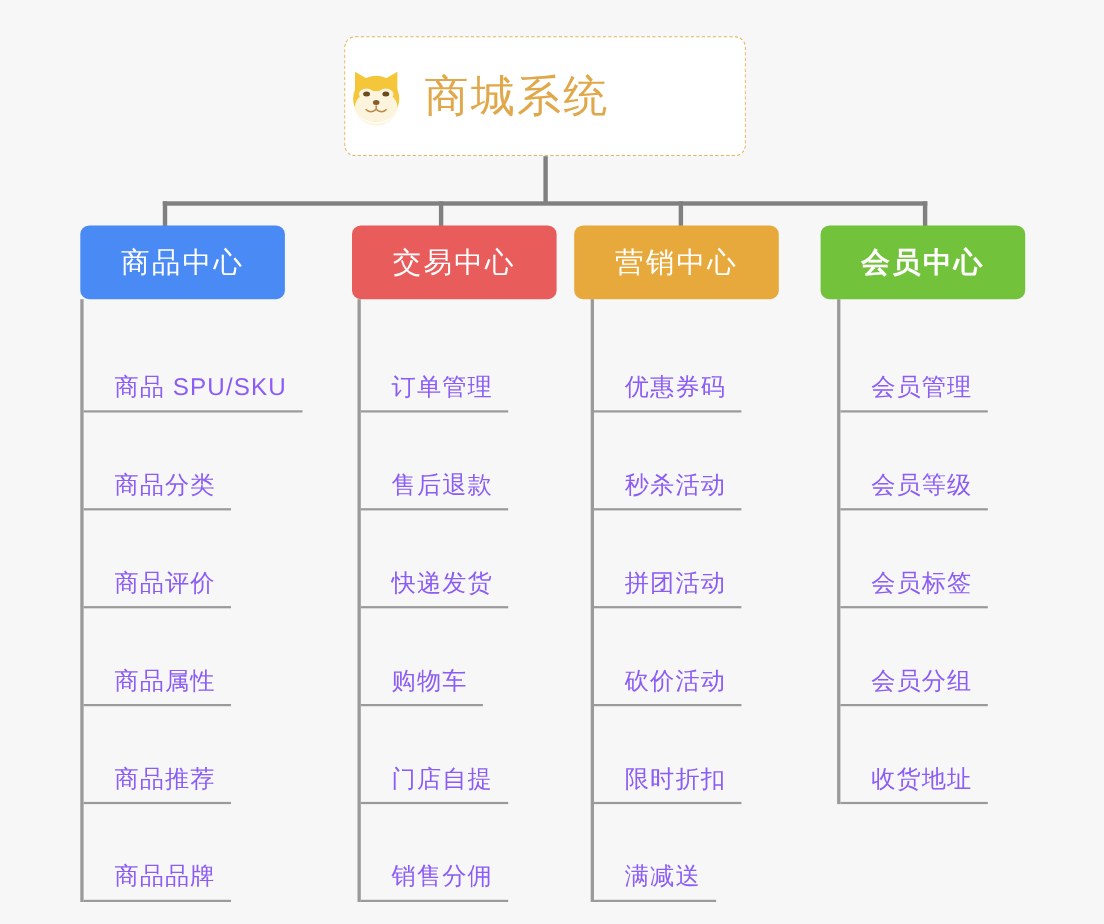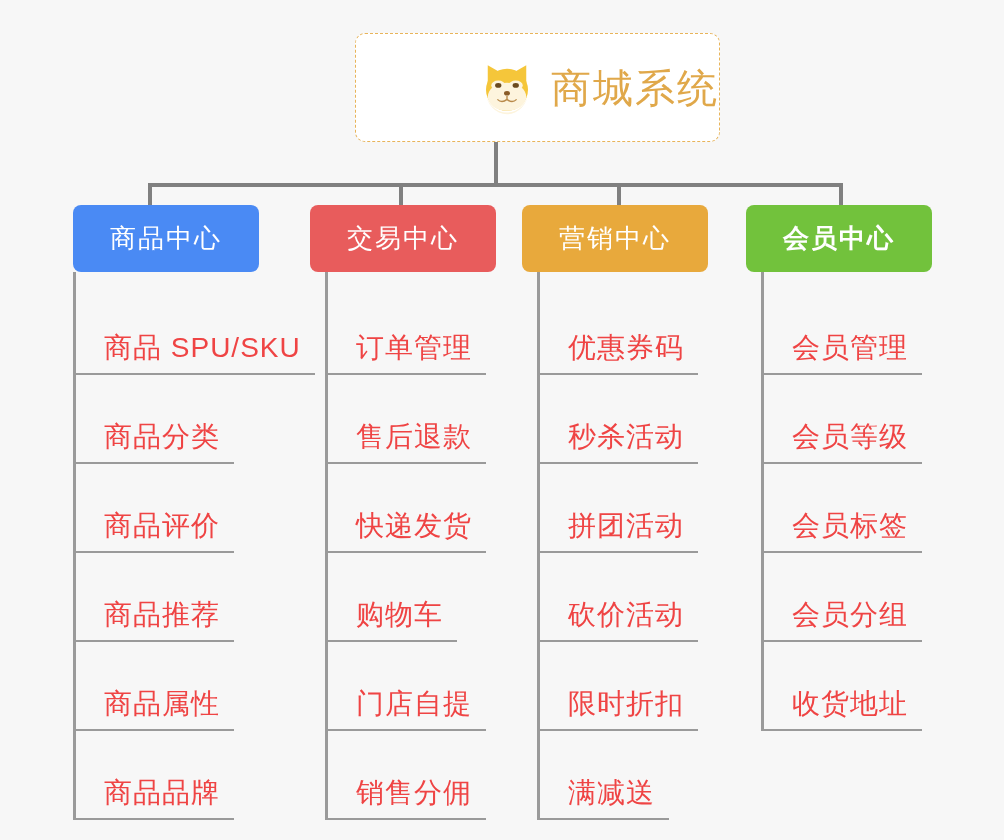--- a/index.html
+++ b/index.html
@@ -28,23 +28,22 @@
     left: 313px;
     top: 33px;
     width: 365px;
     height: 109px;
     box-sizing: border-box;
     background: #ffffff;
     border: 1px dashed #e8b45a;
     border-radius: 10px;
     display: flex;
     align-items: center;
-    justify-content: flex-end;
+    justify-content: flex-start;
     gap: 16px;
-    margin-left: 42px;
   }
   .root-title {
     font-size: 40px;
     color: #e0a84a;
     letter-spacing: 2px;
     line-height: 1;
     white-space: nowrap;
   }
   .shiba-icon {
     width: 56px;
@@ -121,22 +120,22 @@
   .item {
     position: relative;
     height: 89px;
     display: flex;
     align-items: flex-end;
     box-sizing: border-box;
   }
   .item-label {
     display: inline-block;
     padding: 0 14px 6px 28px;
-    font-size: 28px;
-    color: #ef4444;
+    font-size: 22px;
+    color: #8b5cf6;
     letter-spacing: 1px;
     white-space: nowrap;
     border-bottom: 2px solid #9a9a9a;
   }
 </style>
 </head>
 <body style="background: rgb(247, 247, 247);">
 
 <div id="canvas" style="background: rgb(247, 247, 247);">
 
@@ -181,33 +180,33 @@
       <div class="item">
           <span class="item-label">商品 SPU/SKU</span>
         </div>
       <div class="item">
           <span class="item-label">商品分类</span>
         </div>
       <div class="item">
           <span class="item-label">商品评价</span>
         </div>
       <div class="item">
+          <span class="item-label">商品属性</span>
+        </div>
+      <div class="item">
           <span class="item-label">商品推荐</span>
         </div>
       <div class="item">
-          <span class="item-label">商品属性</span>
-        </div>
-      <div class="item">
           <span class="item-label">商品品牌</span>
         </div>
     </div>
   </div>
 
   <div class="column c2">
-    <div class="cat-box" style="background: rgb(232, 92, 92);">
+    <div class="cat-box" style="background: rgb(232, 92, 92); margin-left: 10px;">
       <span>交易中心</span>
     </div>
     <div class="items">
       <div class="item">
           <span class="item-label">订单管理</span>
         </div>
       <div class="item">
           <span class="item-label">售后退款</span>
         </div>
       <div class="item">

